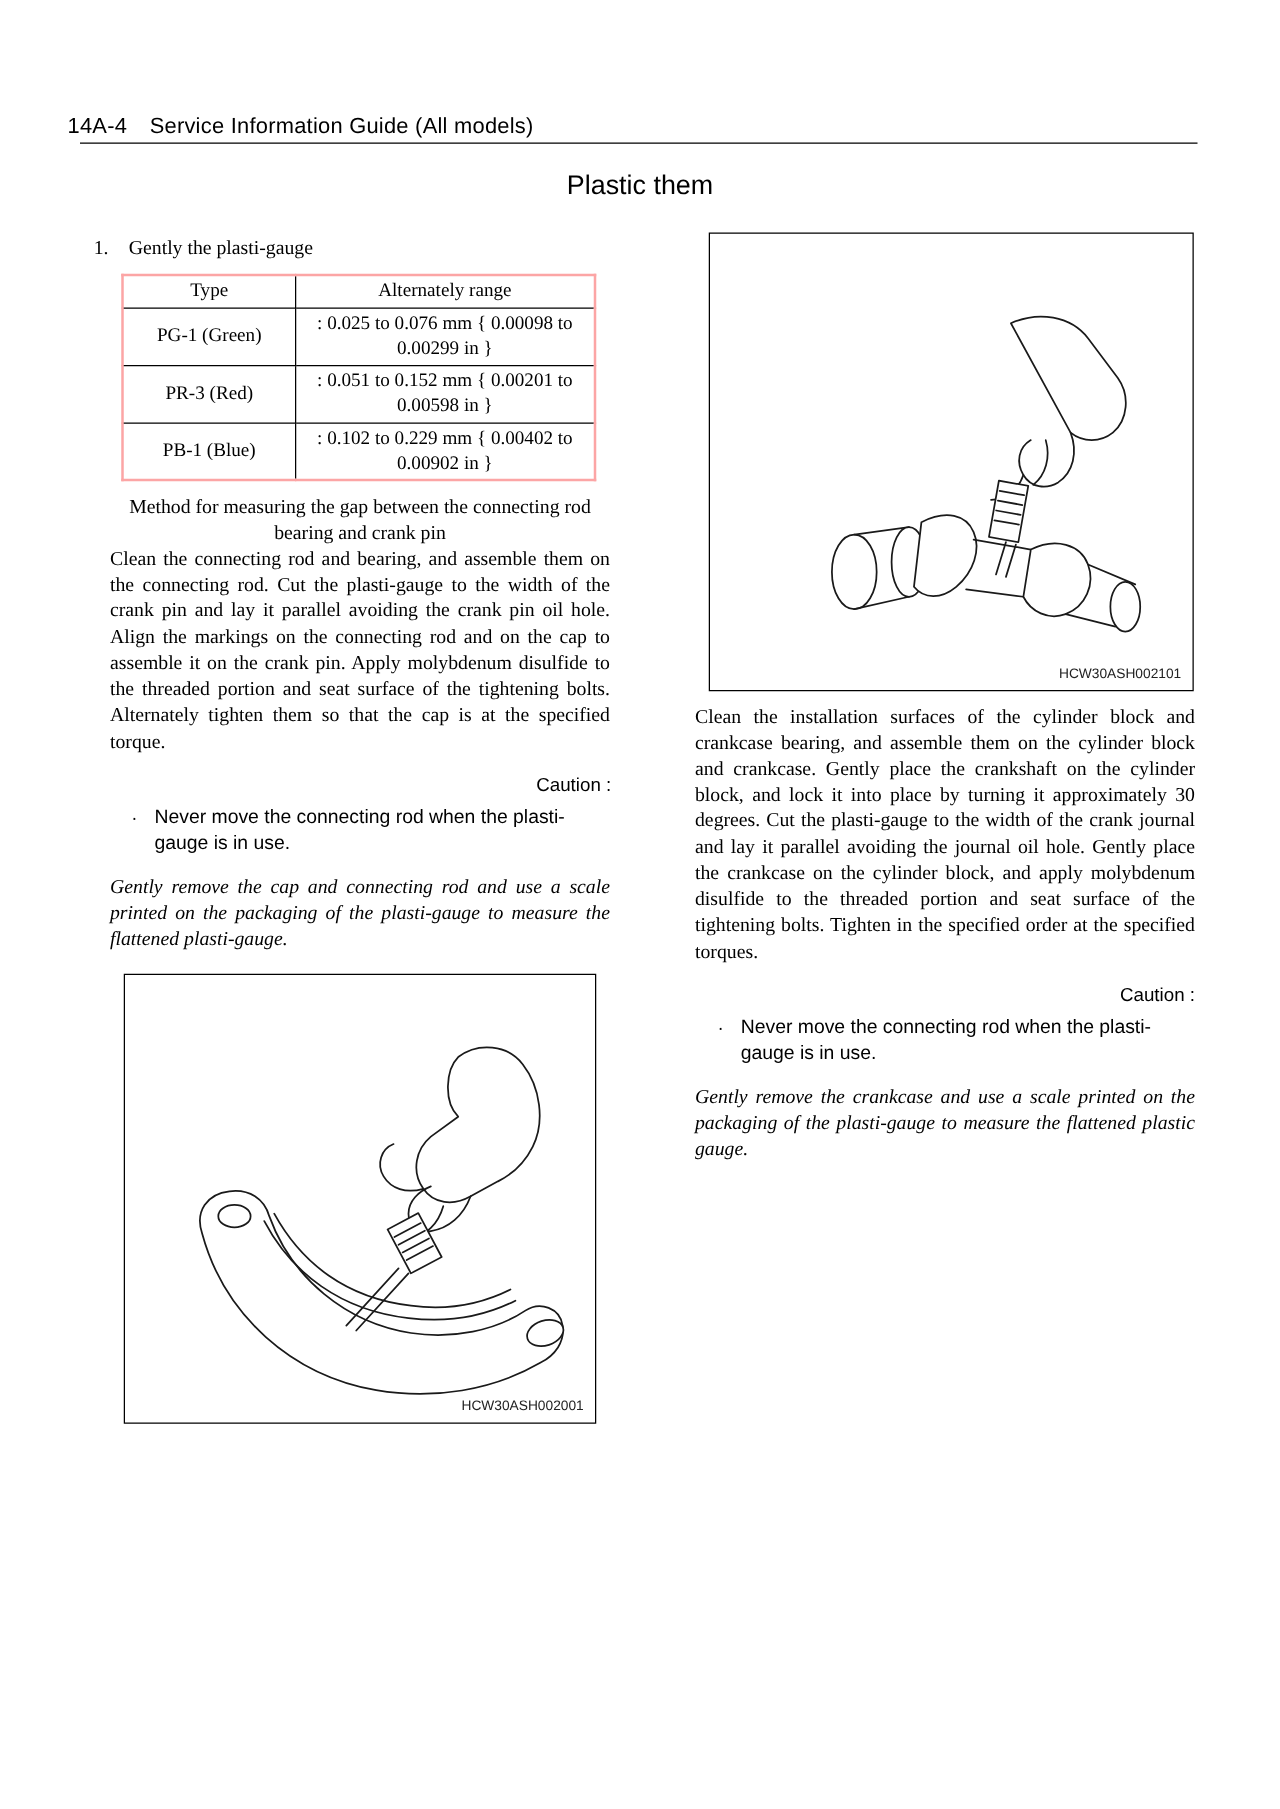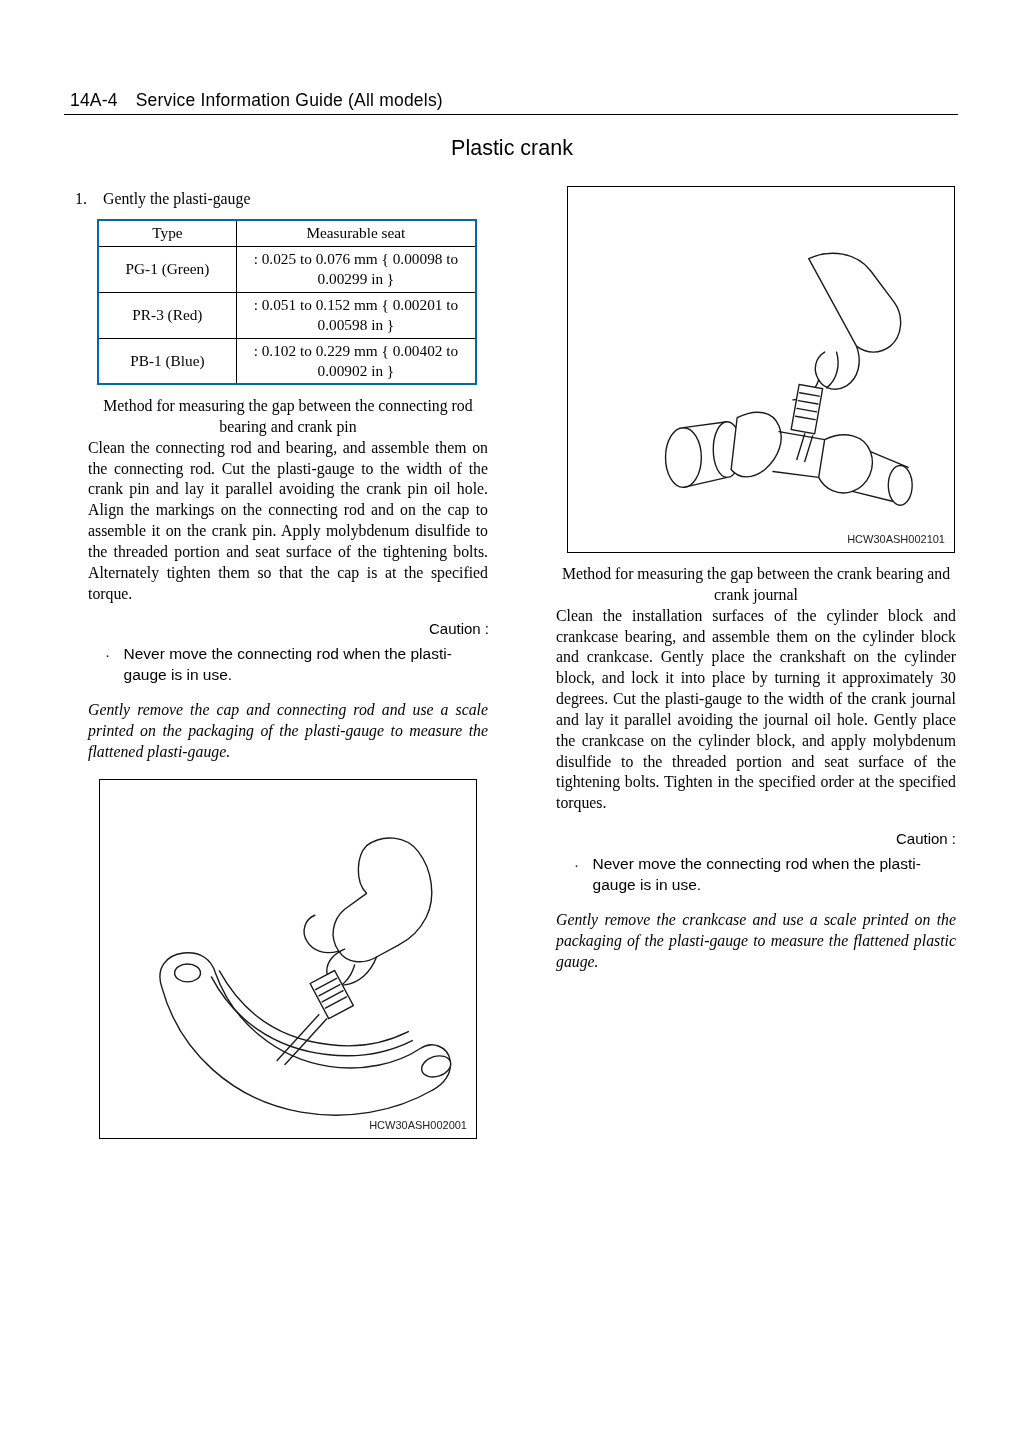--- a/index.html
+++ b/index.html
@@ -3,40 +3,40 @@
 <meta charset="utf-8">
 <style>
   * { margin:0; padding:0; box-sizing:border-box; }
   html,body { background:#e8e8e8; }
   body { font-family:"Liberation Serif", serif; color:#000; }
   .page {
     position:relative; width:1024px; height:1447px; margin:0 auto;
     background:#ffffff; overflow:hidden;
   }
   .header-line {
-    position:absolute; left:70px; top:90px;
+    position:absolute; left:54px; top:90px;
     font-family:"Liberation Sans", sans-serif; font-size:17.5px;
     display:flex; gap:18px; letter-spacing:.2px;
   }
   .header-rule {
     position:absolute; left:64px; top:114px; width:894px; height:0;
     border-top:1.6px solid #000;
   }
   .page-title {
     position:absolute; left:0; top:136px; width:100%; text-align:center;
     font-family:"Liberation Sans", sans-serif; font-size:21.5px;
   }
   .col-left { position:absolute; left:75px; top:190px; width:414px; }
   .col-right { position:absolute; left:556px; top:186px; width:400px; }
 
   .list-line { display:flex; font-size:15.8px; }
   .list-num { width:28px; }
 
   table.spec {
-    border-collapse:collapse; border:2px solid #0369a1;
+    border-collapse:collapse; border:2px solid #fca5a5;
     margin:11px 0 0 22px; width:380px;
     font-size:15.3px;
   }
   table.spec th, table.spec td {
     border:1px solid #000; text-align:center; vertical-align:middle;
   }
   table.spec th { font-weight:normal; height:26px; }
   table.spec td.type-cell { width:139px; }
   table.spec td.range-cell { width:241px; height:46px; padding:2px 8px; line-height:1.28; }
 
@@ -80,34 +80,34 @@
 <body>
 
 <div class="page">
 
   <div class="header-line">
     <span>14A-4</span>
     <span>Service Information Guide (All models)</span>
   </div>
   <div class="header-rule"></div>
 
-  <div class="page-title">Plastic crank</div>
+  <div class="page-title">Plastic them</div>
 
   <div class="col-left">
 
     <div class="list-line">
       <span class="list-num">1.</span>
       <span>Gently the plasti-gauge</span>
     </div>
 
     <table class="spec">
       <tbody>
           <tr>
         <th>Type</th>
-        <th>Measurable seat</th>
+        <th>Alternately range</th>
       </tr>
       <tr>
         <td class="type-cell">PG-1 (Green)</td>
         <td class="range-cell">:  0.025 to 0.076 mm { 0.00098 to 0.00299 in }</td>
       </tr>
       <tr>
         <td class="type-cell">PR-3 (Red)</td>
         <td class="range-cell">:  0.051 to 0.152 mm { 0.00201 to 0.00598 in }</td>
       </tr>
       <tr>
@@ -192,21 +192,20 @@
             <line x1="194" y1="158" x2="214" y2="158"></line>
             <line x1="194" y1="166" x2="214" y2="166"></line>
           </g>
           <path fill="none" d="M202,182 L194,208 M210,184 L202,210"></path>
         </g>
       </svg>
       <span class="figure-code">HCW30ASH002101</span>
     </div>
 
     <div class="right-text">
-      <div class="body-par right method-par">Method for measuring the gap between the crank bearing and crank journal</div>
       <div class="body-par right">Clean the installation surfaces of the cylinder block and crankcase bearing, and assemble them on the cylinder block and crankcase. Gently place the crankshaft on the cylinder block, and lock it into place by turning it approximately 30 degrees. Cut the plasti-gauge to the width of the crank journal and lay it parallel avoiding the journal oil hole. Gently place the crankcase on the cylinder block, and apply molybdenum disulfide to the threaded portion and seat surface of the tightening bolts. Tighten in the specified order at the specified torques.</div>
 
       <div class="caution-label right">Caution :</div>
       <div class="caution-bullet right">
         <span class="bullet-mark">·</span>
         <span>Never move the connecting rod when the plasti-gauge is in use.</span>
       </div>
 
       <div class="body-par right after-caution">Gently remove the crankcase and use a scale printed on the packaging of the plasti-gauge to measure the flattened plastic gauge.</div>
     </div>

